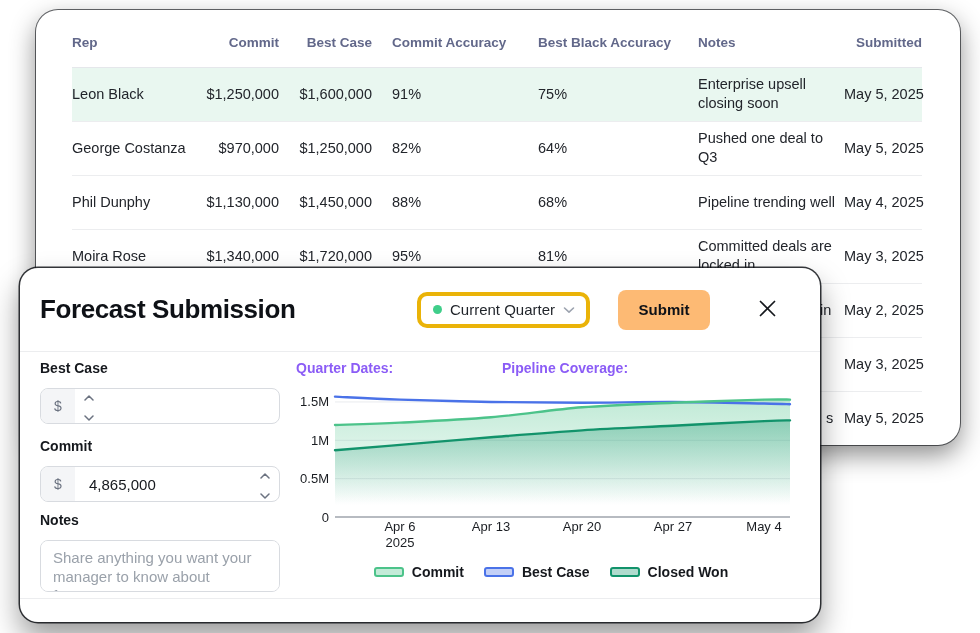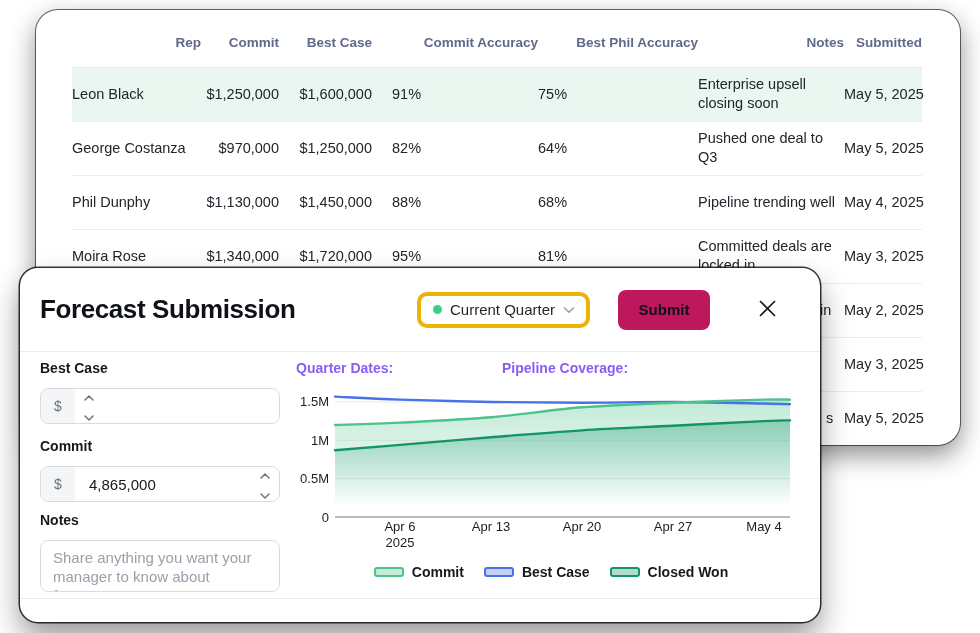--- a/index.html
+++ b/index.html
@@ -13,21 +13,21 @@
   .table-card {
     position:absolute; left:36px; top:10px; width:924px; height:435px;
     background:#fff; border-radius:22px; overflow:hidden; z-index:1;
     box-shadow:0 0 0 1px rgba(18,21,26,.65), 0 10px 26px rgba(0,0,0,.45);
   }
   table { border-collapse:collapse; table-layout:fixed; width:850px; margin:0 38px 0 36px; }
   col.c1{width:129px} col.c2{width:78px} col.c3{width:93px} col.c4{width:166px}
   col.c5{width:160px} col.c6{width:146px} col.c7{width:78px}
   th {
     height:57px; vertical-align:middle; padding-top:8px;
-    font-size:13.5px; font-weight:700; color:#62688A; text-align:right;
+    font-size:13.5px; font-weight:700; color:#62688A; text-align:left;
   }
   thead tr { border-bottom:1px solid #E5E7EB; }
   td { height:54px; vertical-align:middle; font-size:14.5px; color:#22252B; line-height:19px; }
   tbody tr + tr { border-top:1px solid #ECEDEF; }
   tr.row-hl td { background:#E9F7F0; }
   .ta-r { text-align:right; }
   .col-commit_accuracy { padding-left:20px; }
   .col-submitted { white-space:nowrap; }
   tbody tr:nth-child(5) td.col-notes { padding-left:122px; }
   tbody tr:nth-child(7) td.col-notes { padding-left:128px; }
@@ -47,21 +47,21 @@
   .quarter-select {
     margin-left:auto; width:173px; height:36px; background:#fff;
     border:4px solid #eab308; border-radius:10px;
     display:flex; align-items:center; gap:8px; padding:0 12px; cursor:pointer;
   }
   .q-dot { width:9px; height:9px; border-radius:50%; background:#3FCE8A; flex:0 0 auto; }
   .q-label { font-size:15px; color:#1F2329; white-space:nowrap; }
   .q-chevron { margin-left:auto; display:flex; }
   .submit-btn {
     margin-left:28px; width:92px; height:40px; border:none; border-radius:8px;
-    background:#be185d; color:#0D1117; font-family:inherit;
+    background:#fdba74; color:#0D1117; font-family:inherit;
     font-size:15px; font-weight:700; cursor:pointer;
   }
   .close-btn {
     margin-left:42px; width:30px; height:30px; border:none; background:none;
     display:flex; align-items:center; justify-content:center; cursor:pointer;
   }
 
   
   .form-col { position:absolute; left:20px; top:92px; width:240px; }
   .field-label { font-size:14px; font-weight:700; color:#15181D; margin-bottom:12px; }
@@ -118,21 +118,21 @@
       <col class="c5">
         <col class="c6">
         <col class="c7">
     </colgroup>
     <thead>
         <tr id="thead-row">
           <th class="col-rep">Rep</th>
           <th class="col-commit ta-r">Commit</th>
           <th class="col-best_case ta-r">Best Case</th>
           <th class="col-commit_accuracy">Commit Accuracy</th>
-          <th class="col-best_case_accuracy">Best Phil Accuracy</th>
+          <th class="col-best_case_accuracy">Best Black Accuracy</th>
           <th class="col-notes">Notes</th>
           <th class="col-submitted ta-r">Submitted</th>
         </tr>
       </thead>
     <tbody id="tbody">
         <tr class="row-hl">
           <td class="col-rep">Leon Black</td>
           <td class="col-commit ta-r">$1,250,000</td>
           <td class="col-best_case ta-r">$1,600,000</td>
           <td class="col-commit_accuracy">91%</td>

